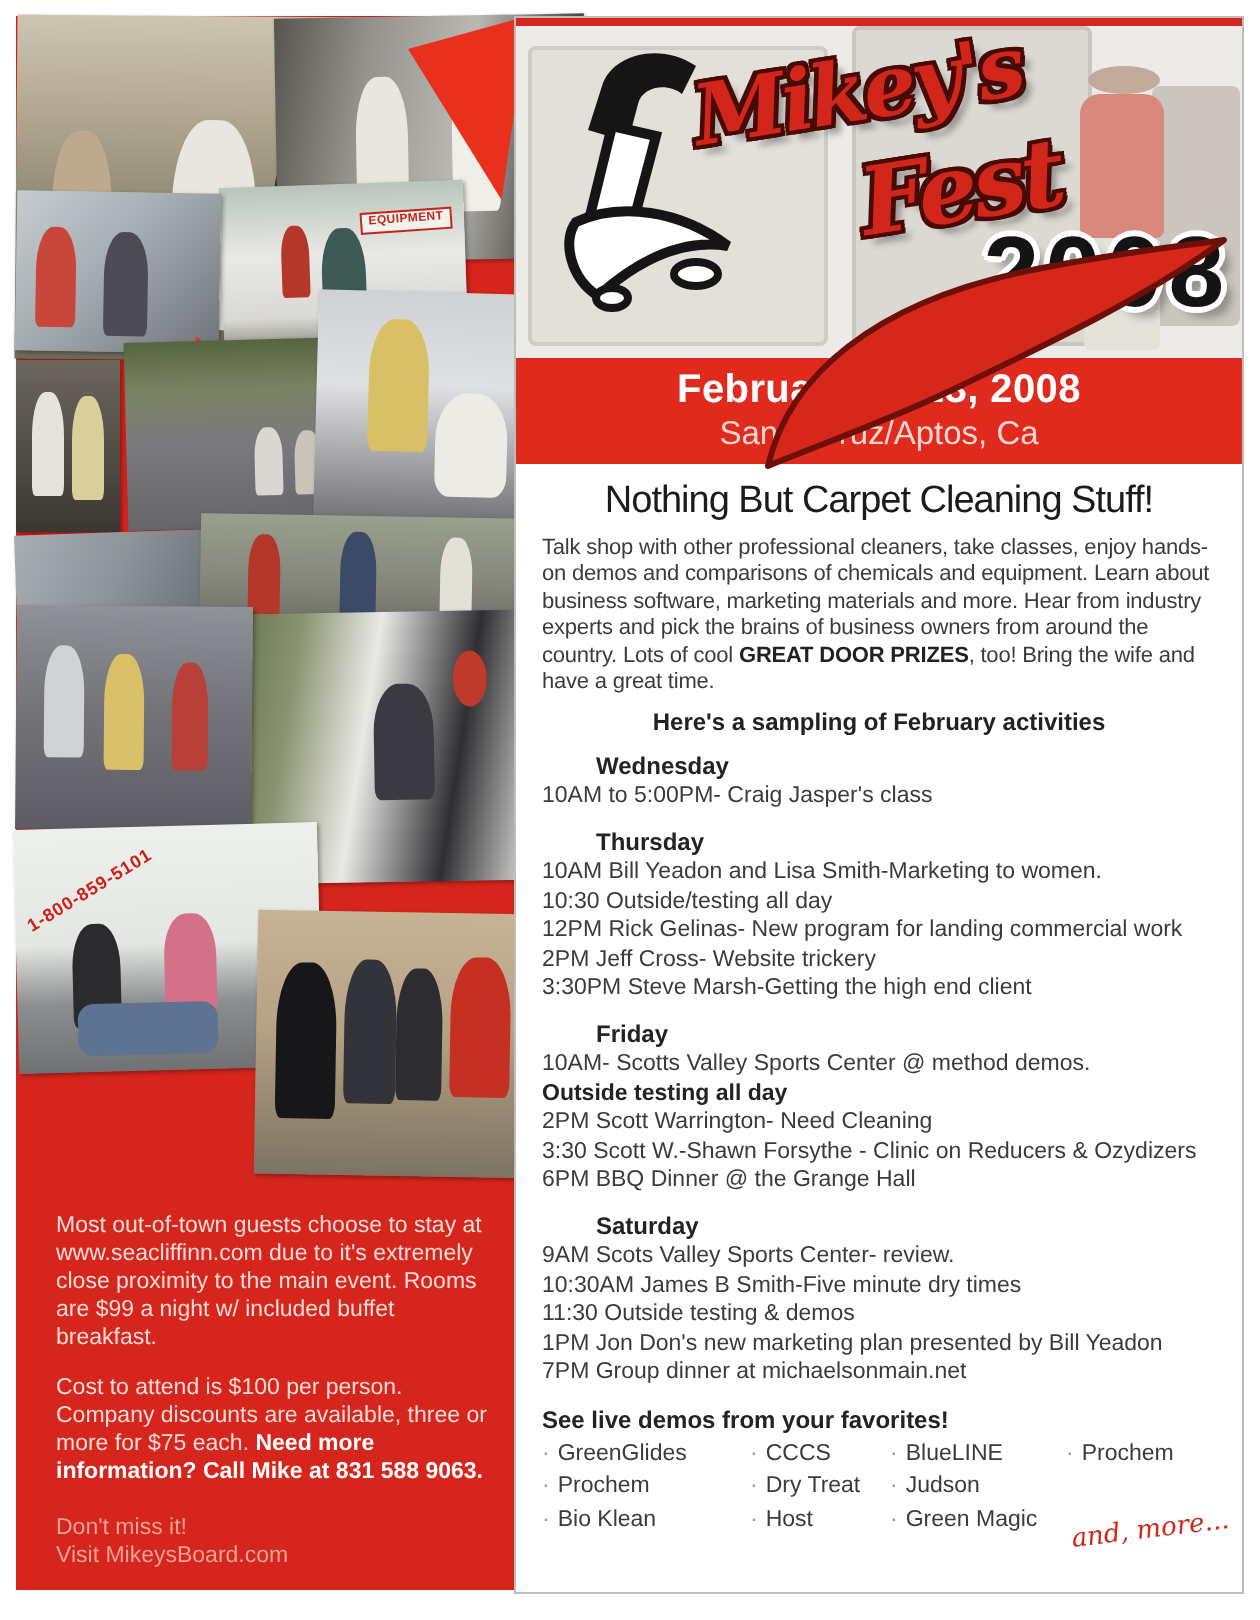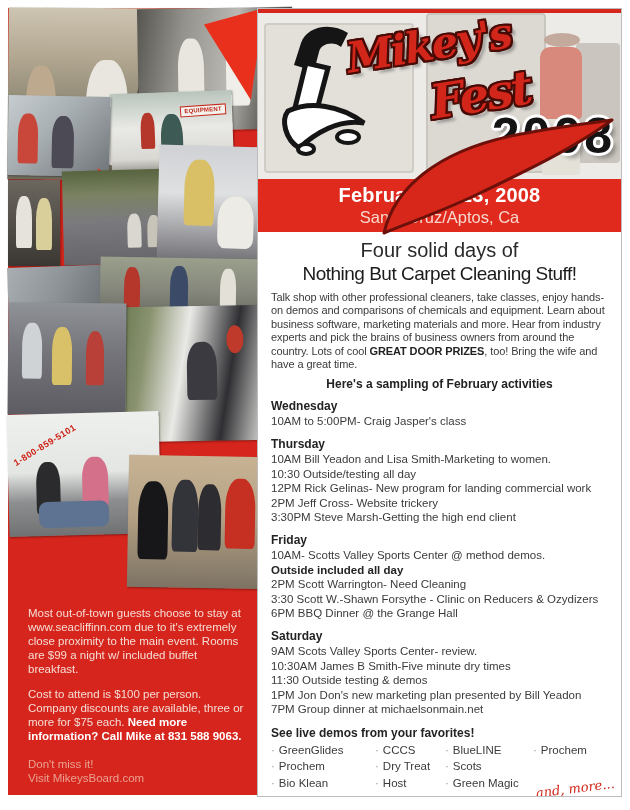--- a/index.html
+++ b/index.html
@@ -77,21 +77,21 @@
 
   
   .content { flex:1 1 auto; background:#fff; padding:7px 13px 4px 13px; overflow:hidden; color:#3b3b3b; }
   .t1 { text-align:center; font-size:20px; color:#2a2a2a; }
   .t2 { text-align:center; font-size:19px; font-weight:400; color:#1b1b1b;
         letter-spacing:-.5px; white-space:nowrap; margin-top:1px; }
   .intro { font-size:11px; line-height:13.4px; margin-top:6px; letter-spacing:-.1px; }
   .intro .b { font-weight:bold; color:#222; }
   .sampling { text-align:center; font-weight:bold; font-size:12px; color:#222; margin-top:6px; }
   .day { margin-top:8px; }
-  .day-name { font-weight:bold; font-size:12px; color:#232323; margin-bottom:1px; }
+  .day-name { font-weight:bold; font-size:12px; color:#232323; margin-bottom:1px;margin-left:27px; }
   .line { font-size:11.5px; line-height:14.6px; white-space:nowrap; }
   .line.b { font-weight:bold; color:#232323; }
   .demo-head { font-weight:bold; font-size:12px; color:#232323; margin-top:9px; }
   .brands {
     display:grid; grid-template-columns:104px 70px 88px 1fr;
     font-size:11.5px; line-height:16.5px; margin-top:2px;
   }
   .brand .dot { color:#999; margin-right:4px; }
   .and-more {
     font-family:"DejaVu Serif","Liberation Serif",serif; font-style:italic;
@@ -233,21 +233,20 @@
 
       <div class="logo-year">2008</div>
     </div>
 
     <div class="banner">
       <div class="banner-l1">February 20-23, 2008</div>
       <div class="banner-l2">Santa Cruz/Aptos, Ca</div>
     </div>
 
     <div class="content">
-      <div class="t1">Four solid days of</div>
       <div class="t2">Nothing But Carpet Cleaning Stuff!</div>
 
       <p class="intro"><span>Talk shop with other professional cleaners, take classes, enjoy hands-on demos and comparisons of chemicals and equipment.  Learn about business software, marketing materials and more.  Hear from industry experts and pick the brains of business owners from around the country.  Lots of cool </span><span class="b">GREAT DOOR PRIZES</span><span>, too!  Bring the wife and have a great time.</span></p>
 
       <div class="sampling">Here's a sampling of February activities</div>
 
       <div class="day">
         <div class="day-name">Wednesday</div>
         <div class="line">10AM to 5:00PM- Craig Jasper's class</div>
       </div>
@@ -257,21 +256,21 @@
         <div class="line">10AM Bill Yeadon and Lisa Smith-Marketing to women.</div>
         <div class="line">10:30 Outside/testing all day</div>
         <div class="line">12PM Rick Gelinas- New program for landing commercial work</div>
         <div class="line">2PM Jeff Cross- Website trickery</div>
         <div class="line">3:30PM Steve Marsh-Getting the high end client</div>
       </div>
 
       <div class="day">
         <div class="day-name">Friday</div>
         <div class="line">10AM- Scotts Valley Sports Center @ method demos.</div>
-        <div class="line b">Outside included all day</div>
+        <div class="line b">Outside testing all day</div>
         <div class="line">2PM Scott Warrington- Need Cleaning</div>
         <div class="line">3:30 Scott W.-Shawn Forsythe - Clinic on Reducers &amp; Ozydizers</div>
         <div class="line">6PM BBQ Dinner @ the Grange Hall</div>
       </div>
 
       <div class="day">
         <div class="day-name">Saturday</div>
         <div class="line">9AM Scots Valley Sports Center- review.</div>
         <div class="line">10:30AM James B Smith-Five minute dry times</div>
         <div class="line">11:30 Outside testing &amp; demos</div>
@@ -281,21 +280,21 @@
 
       <div class="demo-head">See live demos from your favorites!</div>
 
       <div class="brands">
         <div class="brand"><span class="dot">·</span><span>GreenGlides</span></div>
         <div class="brand"><span class="dot">·</span><span>CCCS</span></div>
         <div class="brand"><span class="dot">·</span><span>BlueLINE</span></div>
         <div class="brand"><span class="dot">·</span><span>Prochem</span></div>
         <div class="brand"><span class="dot">·</span><span>Prochem</span></div>
         <div class="brand"><span class="dot">·</span><span>Dry Treat</span></div>
-        <div class="brand"><span class="dot">·</span><span>Scots</span></div>
+        <div class="brand"><span class="dot">·</span><span>Judson</span></div>
         <div class="brand"></div>
         <div class="brand"><span class="dot">·</span><span>Bio Klean</span></div>
         <div class="brand"><span class="dot">·</span><span>Host</span></div>
         <div class="brand"><span class="dot">·</span><span>Green Magic</span></div>
         <div class="and-more">and, more...</div>
       </div>
     </div>
   </div>
 </div>
 

